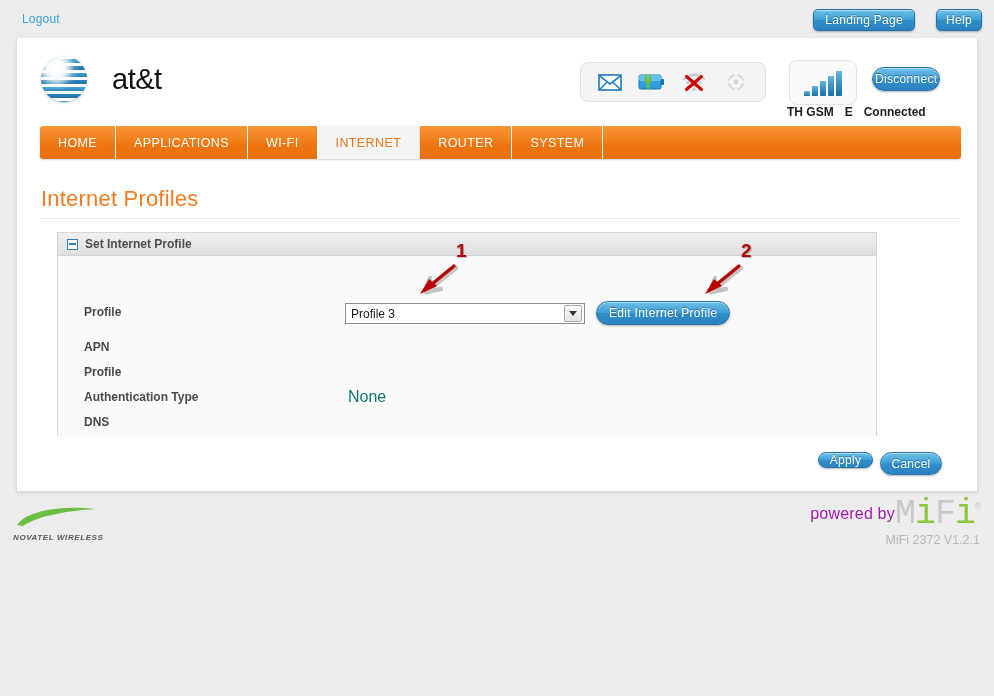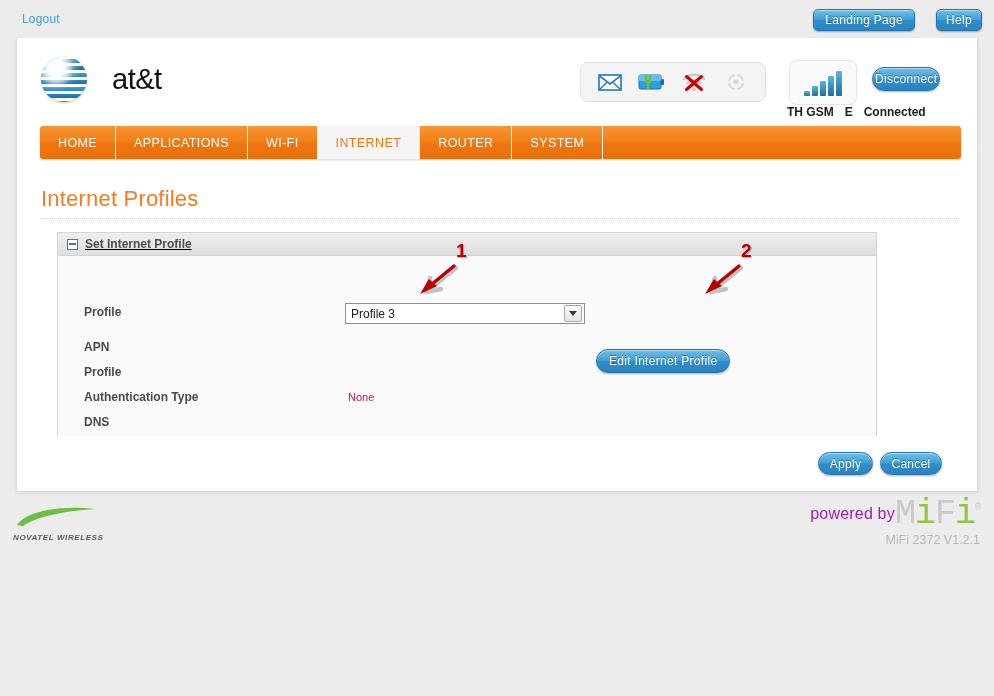--- a/index.html
+++ b/index.html
@@ -115,61 +115,61 @@
     font-size:22px; color:#f47b20; font-weight:400; letter-spacing:.2px;
   }
   .title-rule {
     position:absolute; left:24px; top:180px; width:918px; height:0;
     border-top:1px dotted #cfcfcf;
   }
 
   
   .panel {
     position:absolute; left:40px; top:194px; width:820px; height:204px;
-    border:1px solid #d6d6d6; background:#fafafa;text-decoration:underline;
+    border:1px solid #d6d6d6; background:#fafafa;
   }
   .panel-head {
     height:23px; background:linear-gradient(to bottom,#efefef,#dedede);
     border-bottom:1px solid #d2d2d2;
     display:flex; align-items:center; padding-left:9px; gap:7px;
   }
   .collapse-ico {
     width:11px; height:11px; border:1px solid #2f7fb5; background:#fff;
     display:flex; align-items:center; justify-content:center; cursor:pointer;
   }
   .collapse-ico i { display:block; width:7px; height:2px; background:#2f7fb5; }
   .panel-title { font-size:12px; font-weight:bold; color:#4d4d4d; }
 
   .panel-body { position:relative; height:180px; background:#fafafa; }
 
   .frow { position:absolute; left:0; width:100%; height:25px; display:flex; align-items:center; }
   .flabel { position:absolute; left:26px; font-size:12px; font-weight:bold; color:#4a4a4a; }
-  .fvalue { position:absolute; left:290px; font-size:11px; color:#be185d; }
+  .fvalue { position:absolute; left:290px; font-size:16px; color:#0f766e; }
 
   
   .sel-wrap {
     position:absolute; left:287px; top:47px; width:240px; height:21px;
     border:1px solid #8f8f8f; background:#fff; display:flex; align-items:center;
     cursor:pointer;
   }
   .sel-text { padding-left:5px; font-size:12px; color:#1a1a1a; flex:1; }
   .sel-arrow {
     width:18px; height:17px; margin-right:2px;
     background:linear-gradient(to bottom,#fdfdfd,#e4e4e4);
     border:1px solid #a9a9a9; border-radius:2px;
     display:flex; align-items:center; justify-content:center;
   }
   .sel-arrow b {
     width:0;height:0;border-left:4px solid transparent;border-right:4px solid transparent;
     border-top:5px solid #333;
   }
-  .edit-btn { position:absolute; left:538px; top:45px; height:24px; padding:0 12px; border-radius:12px;margin-top:48px; }
-
-  
-  .apply-btn  { position:absolute; left:801px; top:414px; height:23px; width:55px; border-radius:12px; }
+  .edit-btn { position:absolute; left:538px; top:45px; height:24px; padding:0 12px; border-radius:12px; }
+
+  
+  .apply-btn  { position:absolute; left:801px; top:414px; height:16px; width:55px; border-radius:12px; }
   .cancel-btn { position:absolute; left:863px; top:414px; height:23px; width:62px; border-radius:12px; }
 
   
   .novatel { position:absolute; left:13px; top:506px; width:125px; }
   .nw-text { font-size:8px; font-weight:bold; color:#5a5a5a; letter-spacing:.6px; font-style:italic; margin-top:1px; }
   .mifi {
     position:absolute; right:14px; top:498px; text-align:right;
     display:flex; flex-direction:column; align-items:flex-end;
   }
   .mifi-top { display:flex; align-items:flex-end; }

